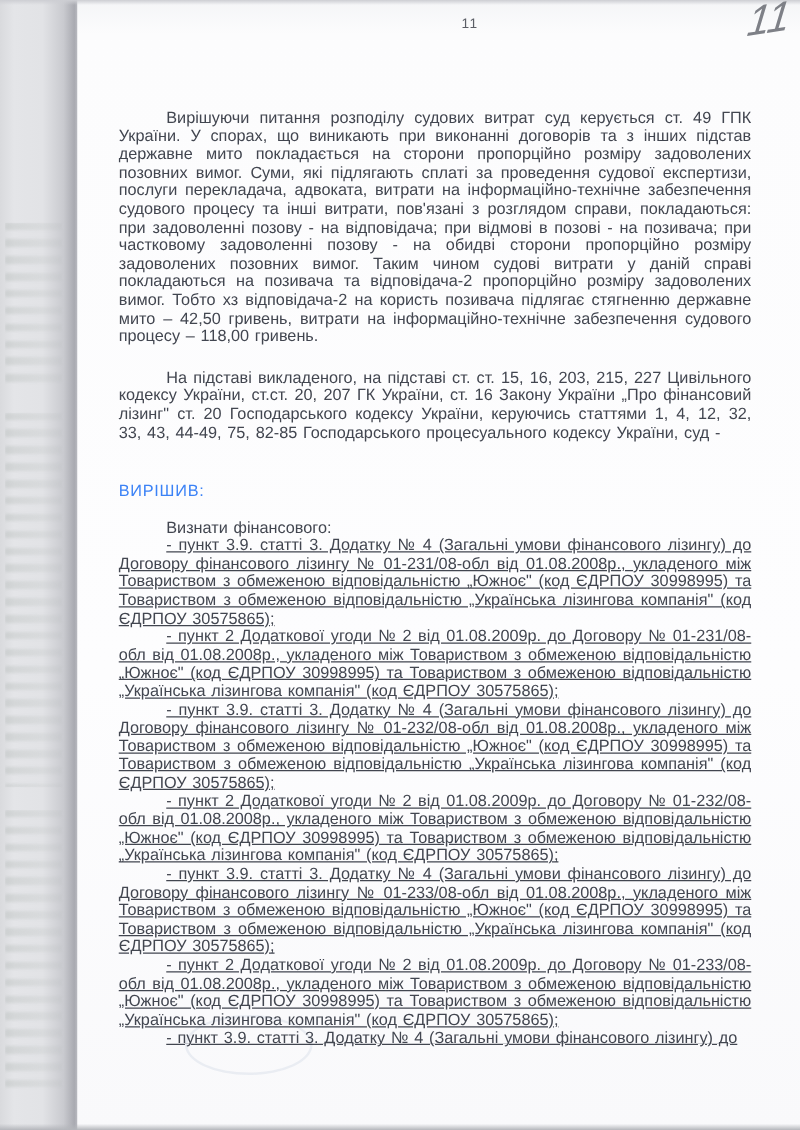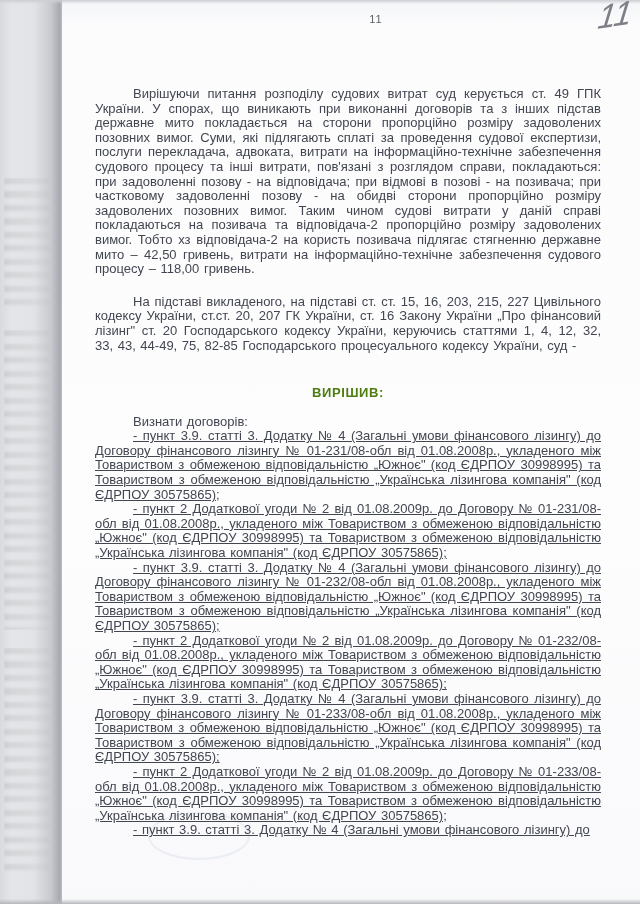--- a/index.html
+++ b/index.html
@@ -97,25 +97,24 @@
     margin-top: 41px;
   }
   .para {
     margin: 0;
     text-indent: 38px;
     word-spacing: 1px;
   }
   .para-basis   { margin-top: 18px; }
   .heading {
     margin-top: 33px;
-    text-align: center;
     text-indent: 0;
-    font-weight: bold;
+    font-weight: normal;
     letter-spacing: 0.6px;
-    color: #4d7c0f;
+    color: #3b82f6;
   }
   .para-decision { margin-top: 15px; }
   .list-intro    { margin-top: 14px; }
   .items .para   { margin: 0; text-decoration: underline; }
 </style>
 </head>
 <body>
 
 <div class="binding-strip">
   <div class="bleed-col bleed-a"></div>
@@ -131,21 +130,21 @@
 <div class="handwritten-num">11</div>
 
 <div class="doc">
   <p class="para para-costs">Вирішуючи питання розподілу судових витрат суд керується ст. 49 ГПК України. У спорах, що виникають при виконанні договорів та з інших підстав державне мито покладається на сторони пропорційно розміру задоволених позовних вимог. Суми, які підлягають сплаті за проведення судової експертизи, послуги перекладача, адвоката, витрати на інформаційно-технічне забезпечення судового процесу та інші витрати, пов'язані з розглядом справи, покладаються: при задоволенні позову - на відповідача; при відмові в позові - на позивача; при частковому задоволенні позову - на обидві сторони пропорційно розміру задоволених позовних вимог. Таким чином судові витрати у даній справі покладаються на позивача та відповідача-2 пропорційно розміру задоволених вимог. Тобто хз відповідача-2 на користь позивача підлягає стягненню державне мито – 42,50 гривень, витрати на інформаційно-технічне забезпечення судового процесу – 118,00 гривень.</p>
 
   <p class="para para-basis">На підставі викладеного, на підставі ст. ст. 15, 16, 203, 215, 227 Цивільного кодексу України, ст.ст. 20, 207 ГК України, ст. 16 Закону України „Про фінансовий лізинг" ст. 20 Господарського кодексу України, керуючись статтями 1, 4, 12, 32, 33, 43, 44-49, 75, 82-85 Господарського процесуального кодексу України, суд -</p>
 
   <p class="para heading">ВИРІШИВ:</p>
 
 
-  <p class="para list-intro">Визнати договорів:</p>
+  <p class="para list-intro">Визнати фінансового:</p>
 
   <div class="items">
     <p class="para">- пункт 3.9. статті 3. Додатку № 4 (Загальні умови фінансового лізингу) до Договору фінансового лізингу № 01-231/08-обл від 01.08.2008р., укладеного між Товариством з обмеженою відповідальністю „Южноє" (код ЄДРПОУ 30998995) та Товариством з обмеженою відповідальністю „Українська лізингова компанія" (код ЄДРПОУ 30575865);</p>
     <p class="para">- пункт 2 Додаткової угоди № 2 від 01.08.2009р. до Договору № 01-231/08-обл від 01.08.2008р., укладеного між Товариством з обмеженою відповідальністю „Южноє" (код ЄДРПОУ 30998995) та Товариством з обмеженою відповідальністю „Українська лізингова компанія" (код ЄДРПОУ 30575865);</p>
     <p class="para">- пункт 3.9. статті 3. Додатку № 4 (Загальні умови фінансового лізингу) до Договору фінансового лізингу № 01-232/08-обл від 01.08.2008р., укладеного між Товариством з обмеженою відповідальністю „Южноє" (код ЄДРПОУ 30998995) та Товариством з обмеженою відповідальністю „Українська лізингова компанія" (код ЄДРПОУ 30575865);</p>
     <p class="para">- пункт 2 Додаткової угоди № 2 від 01.08.2009р. до Договору № 01-232/08-обл від 01.08.2008р., укладеного між Товариством з обмеженою відповідальністю „Южноє" (код ЄДРПОУ 30998995) та Товариством з обмеженою відповідальністю „Українська лізингова компанія" (код ЄДРПОУ 30575865);</p>
     <p class="para">- пункт 3.9. статті 3. Додатку № 4 (Загальні умови фінансового лізингу) до Договору фінансового лізингу № 01-233/08-обл від 01.08.2008р., укладеного між Товариством з обмеженою відповідальністю „Южноє" (код ЄДРПОУ 30998995) та Товариством з обмеженою відповідальністю „Українська лізингова компанія" (код ЄДРПОУ 30575865);</p>
     <p class="para">- пункт 2 Додаткової угоди № 2 від 01.08.2009р. до Договору № 01-233/08-обл від 01.08.2008р., укладеного між Товариством з обмеженою відповідальністю „Южноє" (код ЄДРПОУ 30998995) та Товариством з обмеженою відповідальністю „Українська лізингова компанія" (код ЄДРПОУ 30575865);</p>
     <p class="para">- пункт 3.9. статті 3. Додатку № 4 (Загальні умови фінансового лізингу) до</p>
   </div>

